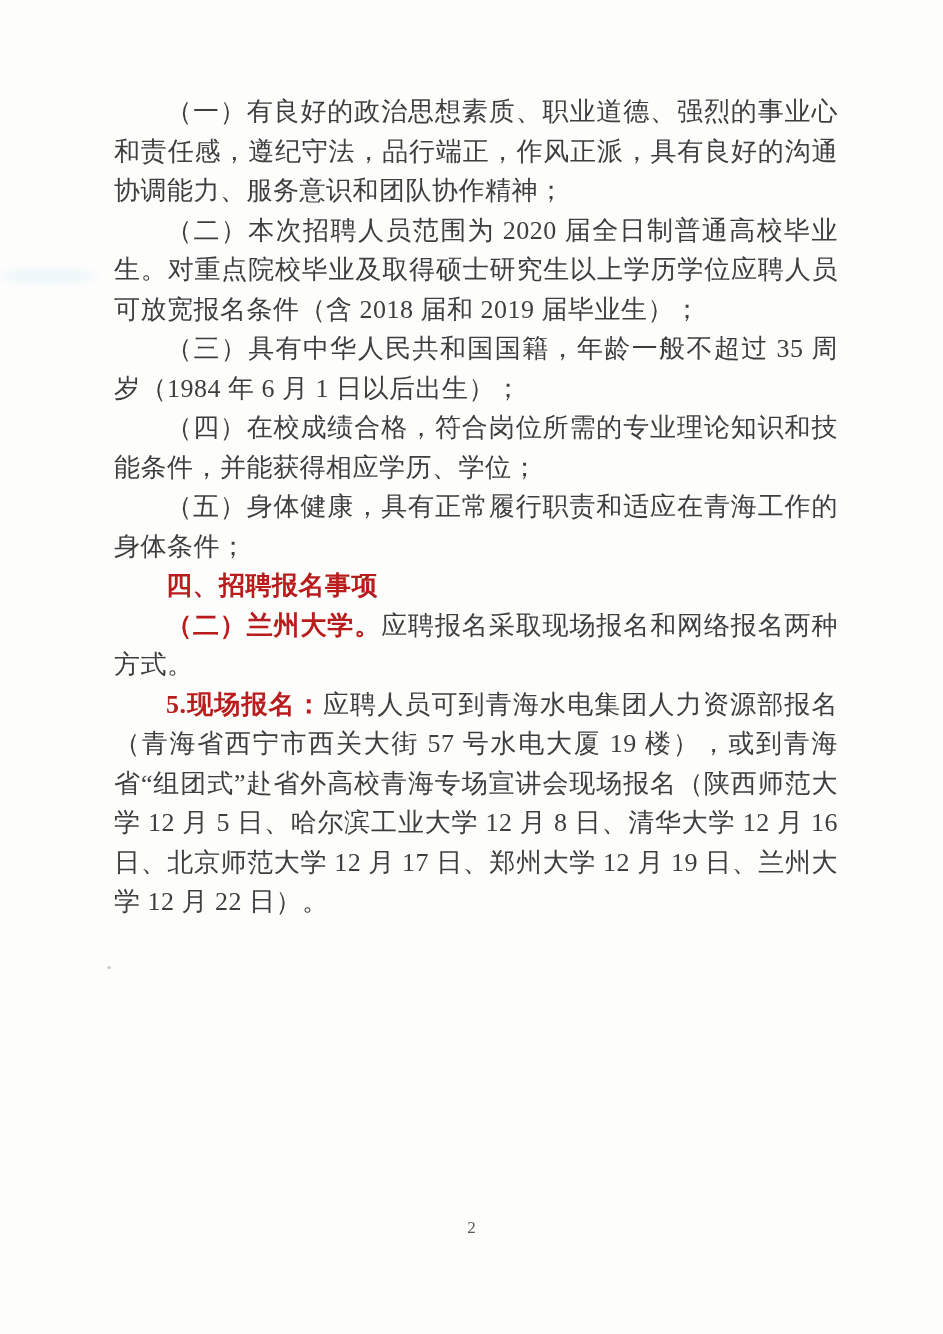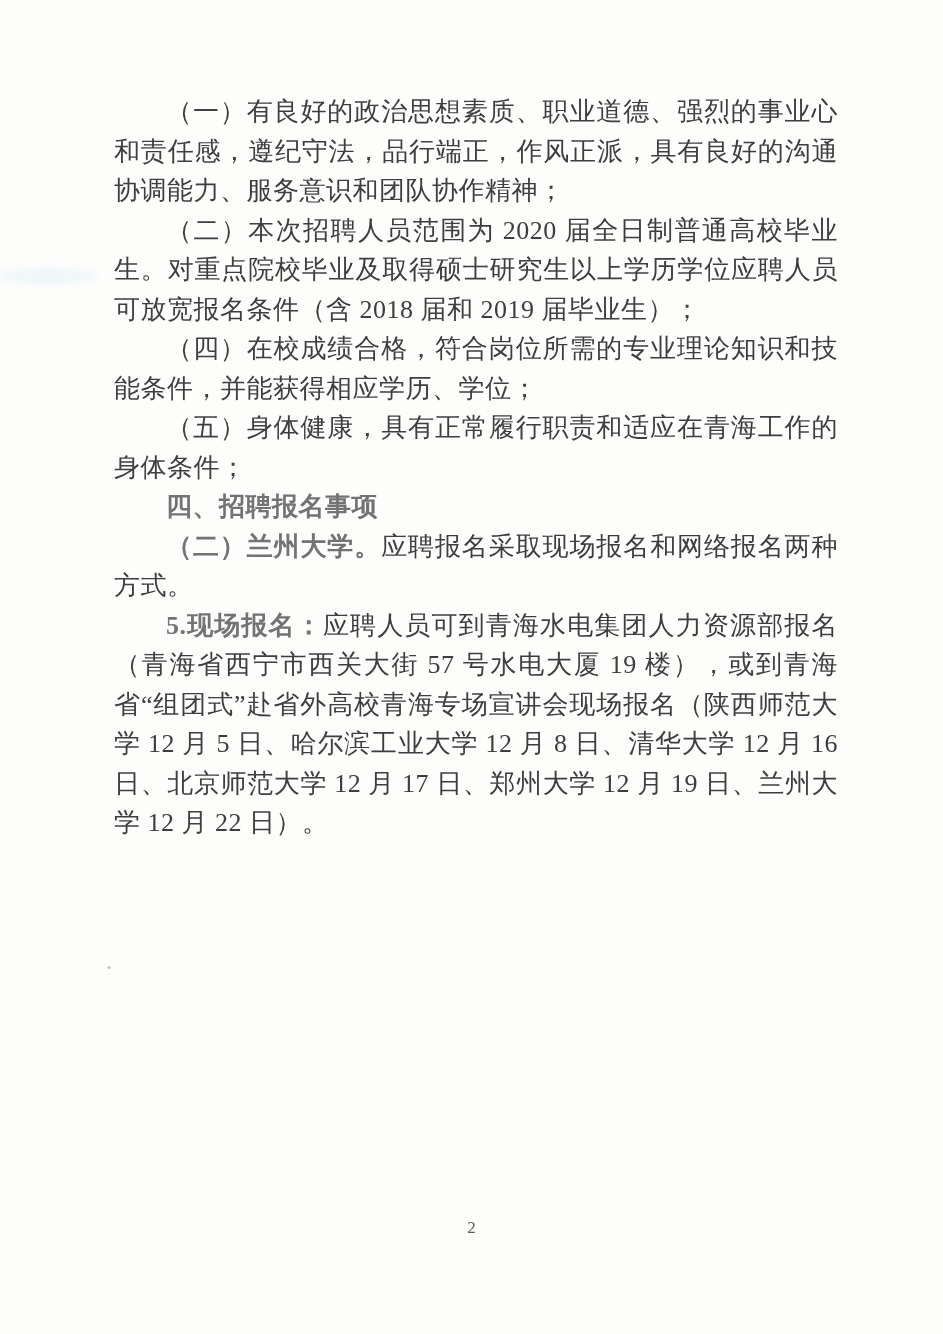--- a/index.html
+++ b/index.html
@@ -27,21 +27,21 @@
     color: #3e3e3e;
     letter-spacing: 0.5px;
   }
   .content p {
     margin: 0;
     text-indent: 2em;
     text-align: justify;
   }
   .content p b {
     font-weight: 700;
-    color: #737373;
+    color: #b91c1c;
   }
   .page-number {
     position: absolute;
     left: 0;
     top: 1218px;
     width: 100%;
     text-align: center;
     font-size: 17px;
     color: #5a5a5a;
     font-family: "Liberation Serif", "DejaVu Serif", serif;
@@ -70,20 +70,21 @@
 <body>
 
 <div class="page">
 
   <div class="scan-smudge"></div>
   <div class="scan-speck"></div>
 
   <div class="content">
     <p><b></b><span>（一）有良好的政治思想素质、职业道德、强烈的事业心和责任感，遵纪守法，品行端正，作风正派，具有良好的沟通协调能力、服务意识和团队协作精神；</span></p>
     <p><b></b><span>（二）本次招聘人员范围为 2020 届全日制普通高校毕业生。对重点院校毕业及取得硕士研究生以上学历学位应聘人员可放宽报名条件（含 2018 届和 2019 届毕业生）；</span></p>
+    <p><b></b><span>（三）具有中华人民共和国国籍，年龄一般不超过 35 周岁（1984 年 6 月 1 日以后出生）；</span></p>
     <p><b></b><span>（四）在校成绩合格，符合岗位所需的专业理论知识和技能条件，并能获得相应学历、学位；</span></p>
     <p><b></b><span>（五）身体健康，具有正常履行职责和适应在青海工作的身体条件；</span></p>
     <p><b>四、招聘报名事项</b><span></span></p>
     <p><b>（二）兰州大学。</b><span>应聘报名采取现场报名和网络报名两种方式。</span></p>
     <p><b>5.现场报名：</b><span>应聘人员可到青海水电集团人力资源部报名（青海省西宁市西关大街 57 号水电大厦 19 楼），或到青海省“组团式”赴省外高校青海专场宣讲会现场报名（陕西师范大学 12 月 5 日、哈尔滨工业大学 12 月 8 日、清华大学 12 月 16 日、北京师范大学 12 月 17 日、郑州大学 12 月 19 日、兰州大学 12 月 22 日）。</span></p>
   </div>
 
   <div class="page-number">2</div>
 
 </div>

